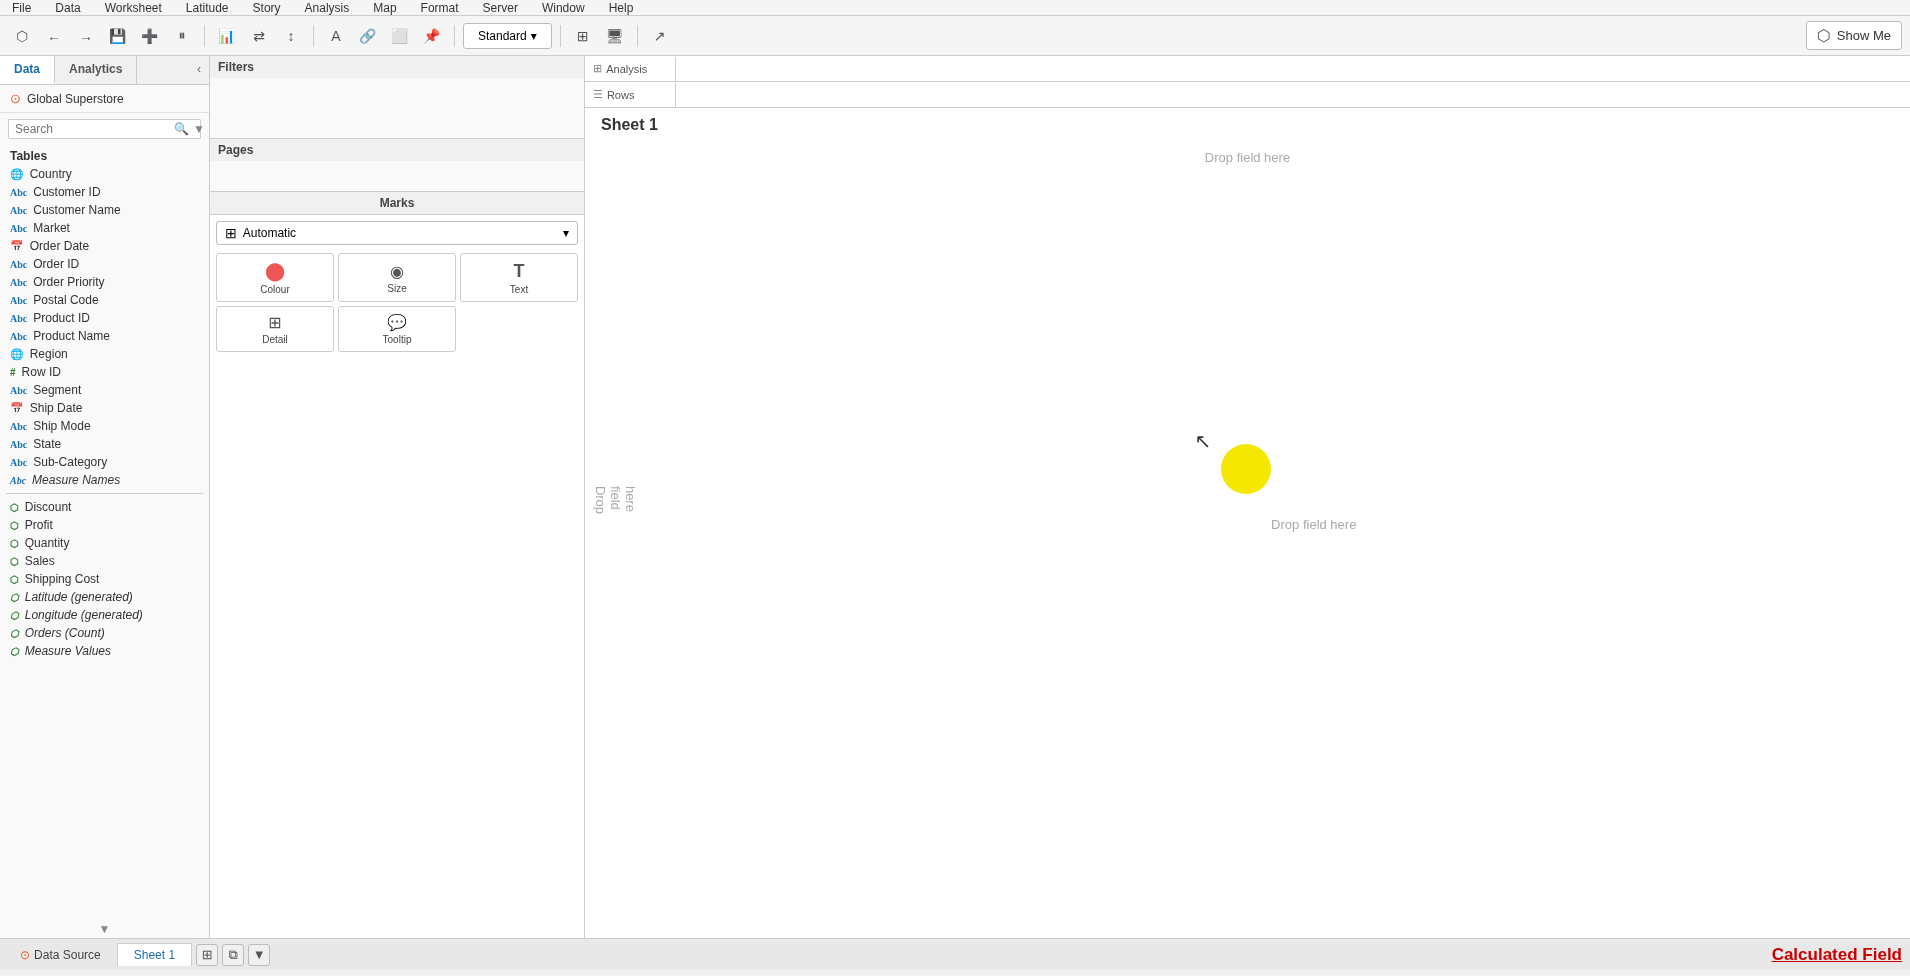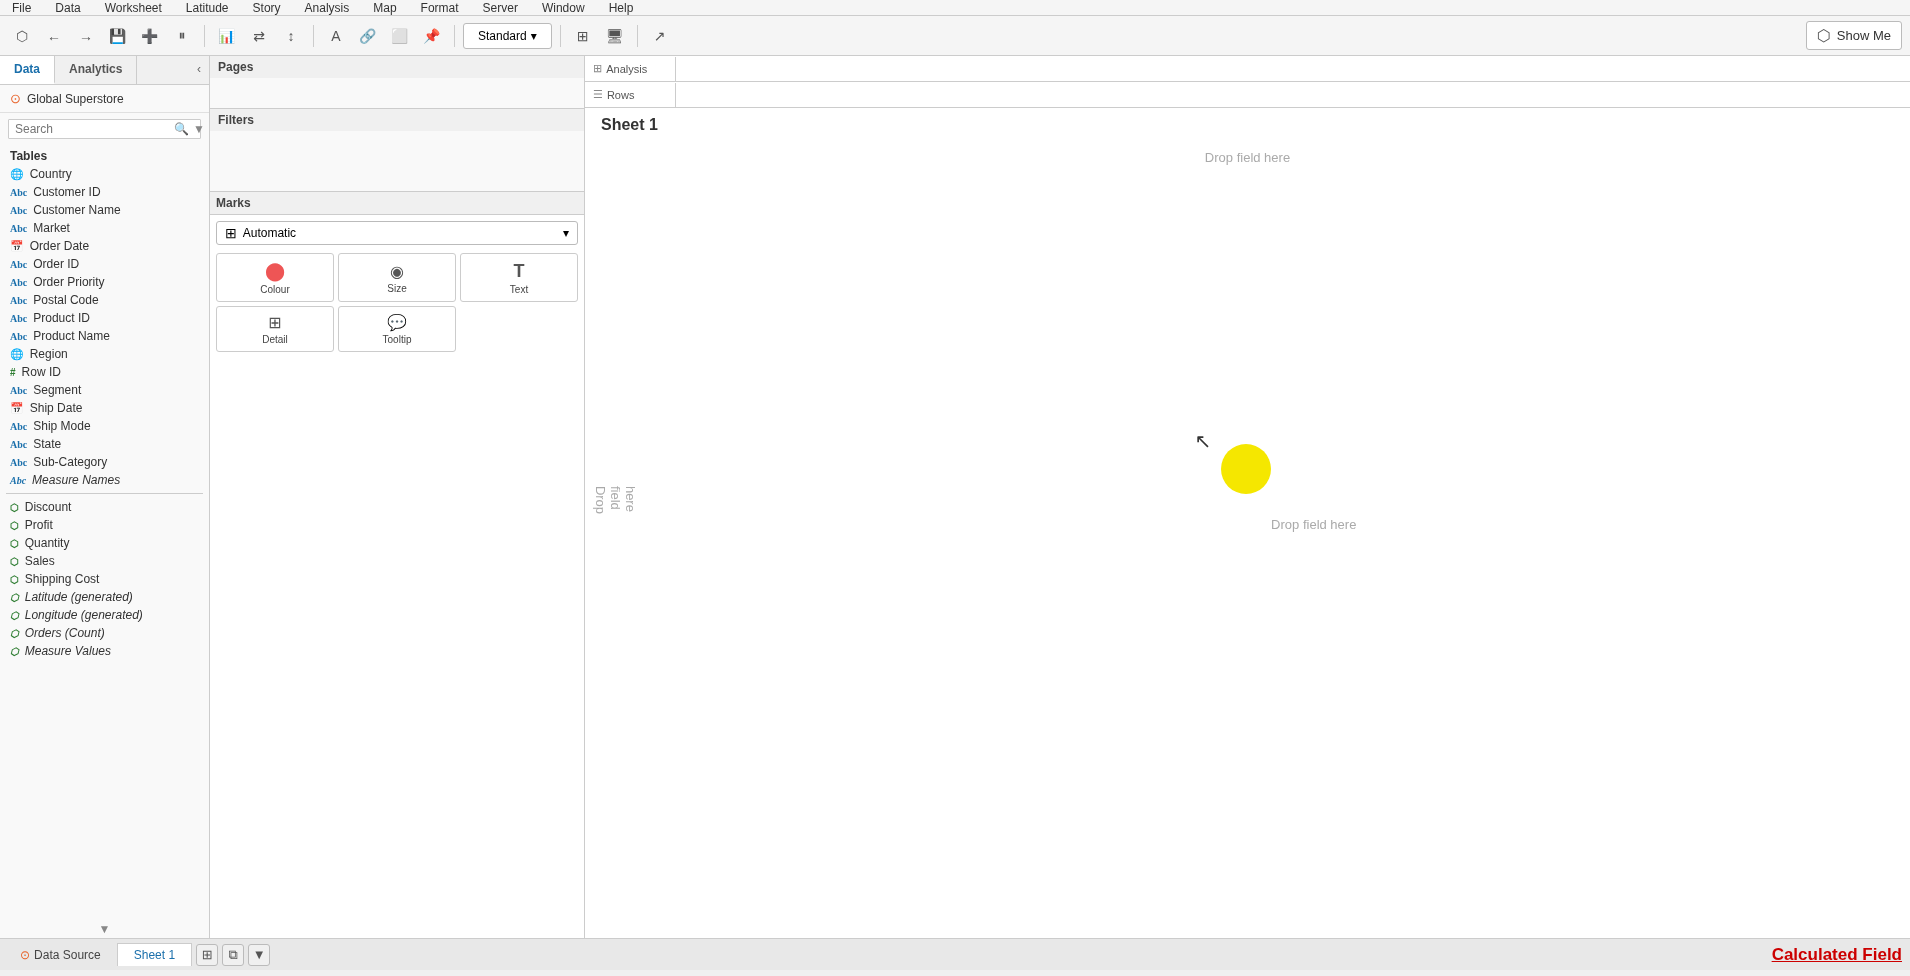--- a/index.html
+++ b/index.html
@@ -551,30 +551,30 @@
     </div>
   </div>
 
   <div class="workspace">
 
     <div style="display:flex; flex:1; overflow:hidden;">
 
       <div class="side-shelves">
 
         <div class="side-shelf-section">
+          <div class="side-shelf-header">Filters</div>
+          <div class="side-shelf-body" style="min-height:60px;"></div>
+        </div>
+
+        <div class="side-shelf-section">
           <div class="side-shelf-header">Pages</div>
           <div class="side-shelf-body" style="min-height:30px;"></div>
         </div>
 
-        <div class="side-shelf-section">
-          <div class="side-shelf-header">Filters</div>
-          <div class="side-shelf-body" style="min-height:60px;"></div>
-        </div>
-
-        <div style="background:#f0f0f0; border-bottom:1px solid #ccc; padding: 4px 6px;">
+        <div style="background:#f0f0f0; border-bottom:1px solid #ccc; padding: 4px 6px; text-align: center;">
           <span style="font-size:12px; font-weight:600; color:#444;">Marks</span>
         </div>
         <div class="marks-panel">
           <div class="marks-dropdown">
             <span style="font-size:14px;">⊞</span>
             <span>Automatic</span>
             <span style="margin-left:auto;">▾</span>
           </div>
           <div class="marks-grid">
             <div class="mark-btn">

